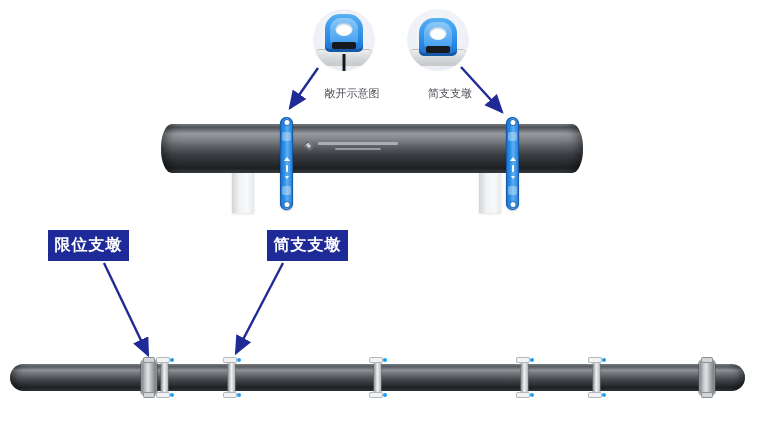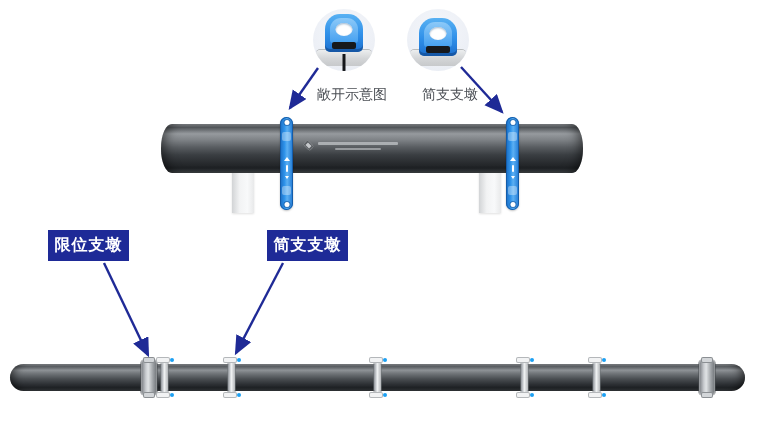--- a/index.html
+++ b/index.html
@@ -23,21 +23,21 @@
   .cc-buckle-inner{position:absolute;left:5px;right:5px;top:4px;bottom:9px;
     background:linear-gradient(180deg,#8cc9f8 0%,#45a0f0 100%);
     border-radius:11px 11px 3px 3px;}
   .cc-hole{position:absolute;left:50%;transform:translateX(-50%);top:9px;width:17px;height:13px;
     background:#fff;border-radius:50%;box-shadow:inset 0 1px 2px #9fb6cc;}
   .cc-slot{position:absolute;left:50%;transform:translateX(-50%);bottom:3px;width:24px;height:7px;
     background:#17191c;border-radius:2px;}
   .cc-stem{position:absolute;left:50%;transform:translateX(-50%);top:45px;width:3px;height:20px;
     background:#141619;}
 
-  .caption{position:absolute;top:86px;width:80px;text-align:center;font-size:14px;color:#4a4e54;}
+  .caption{position:absolute;top:86px;width:80px;text-align:center;font-size:11px;color:#4a4e54;}
   .cap-open{left:312px;} .cap-closed{left:410px;}
 
   
   .arrows{position:absolute;left:0;top:0;z-index:9;pointer-events:none;}
 
   
   .support-block{position:absolute;top:159px;width:22px;height:54px;z-index:1;
     background:linear-gradient(90deg,#d2d4d6 0%,#f2f3f4 35%,#f8f9fa 70%,#e8e9ea 100%);
     box-shadow:0 1px 2px rgba(0,0,0,.12);}
   .sb-left{left:232px;} .sb-right{left:479px;}

